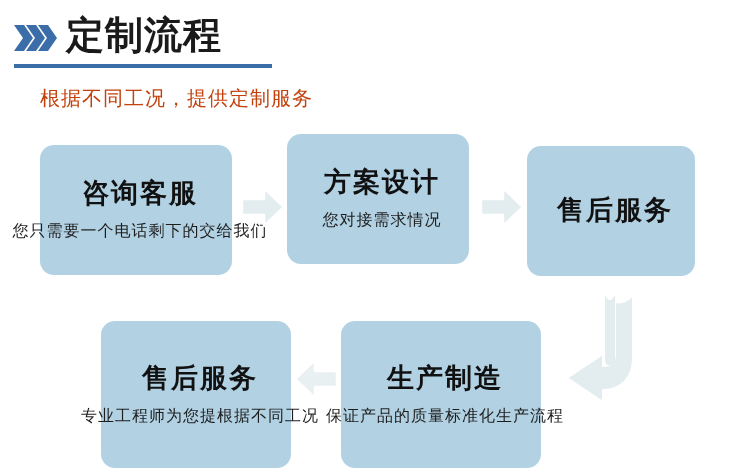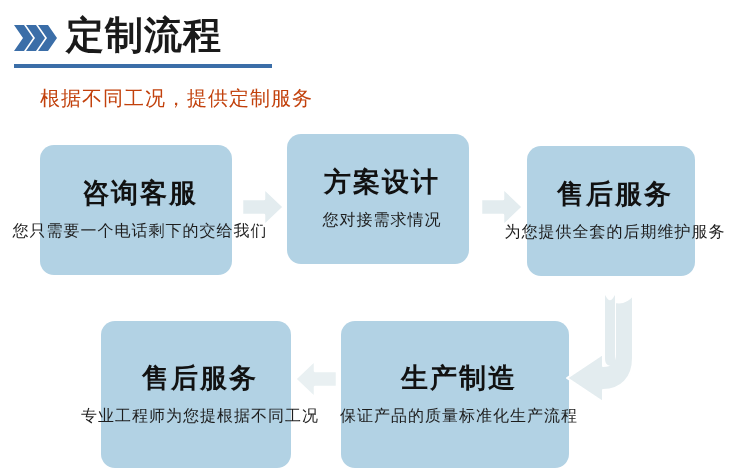--- a/index.html
+++ b/index.html
@@ -105,21 +105,21 @@
     white-space: nowrap;
   }
 
   
   #box-consult    { left: 40px;  top: 145px; width: 192px; height: 130px; }
   #box-design     { left: 287px; top: 134px; width: 182px; height: 130px; }
   #box-aftersales { left: 527px; top: 146px; width: 168px; height: 130px; }
 
   
   #box-demand     { left: 101px; top: 321px; width: 190px; height: 147px; }
-  #box-produce    { left: 341px; top: 321px; width: 228px; height: 147px; }
+  #box-produce    { left: 341px; top: 321px; width: 200px; height: 147px; }
 
   
   .arrow {
     position: absolute;
   }
   #arrow-1 { left: 240px; top: 185px; width: 46px; height: 44px; }
   #arrow-2 { left: 479px; top: 185px; width: 46px; height: 44px; }
   #arrow-3 { left: 293px; top: 357px; width: 46px; height: 44px; }
   #arrow-curve { left: 555px; top: 286px; width: 155px; height: 125px; }
 </style>
@@ -155,24 +155,20 @@
 
   <div class="flow-box" id="box-design">
     <div class="box-title">方案设计</div>
     <div class="box-lines">
       <div class="box-line">您对接需求情况</div>
     </div>
   </div>
 
   <div class="flow-box" id="box-aftersales">
     <div class="box-title">售后服务</div>
-    <div class="box-lines">
-      <div class="box-line">为您提供全套的</div>
-      <div class="box-line">后期维护服务</div>
-    </div>
   </div>
 
   <div class="flow-box" id="box-demand">
     <div class="box-title">售后服务</div>
     <div class="box-lines">
       <div class="box-line">专业工程师为您提</div>
       <div class="box-line">根据不同工况</div>
     </div>
   </div>
 

